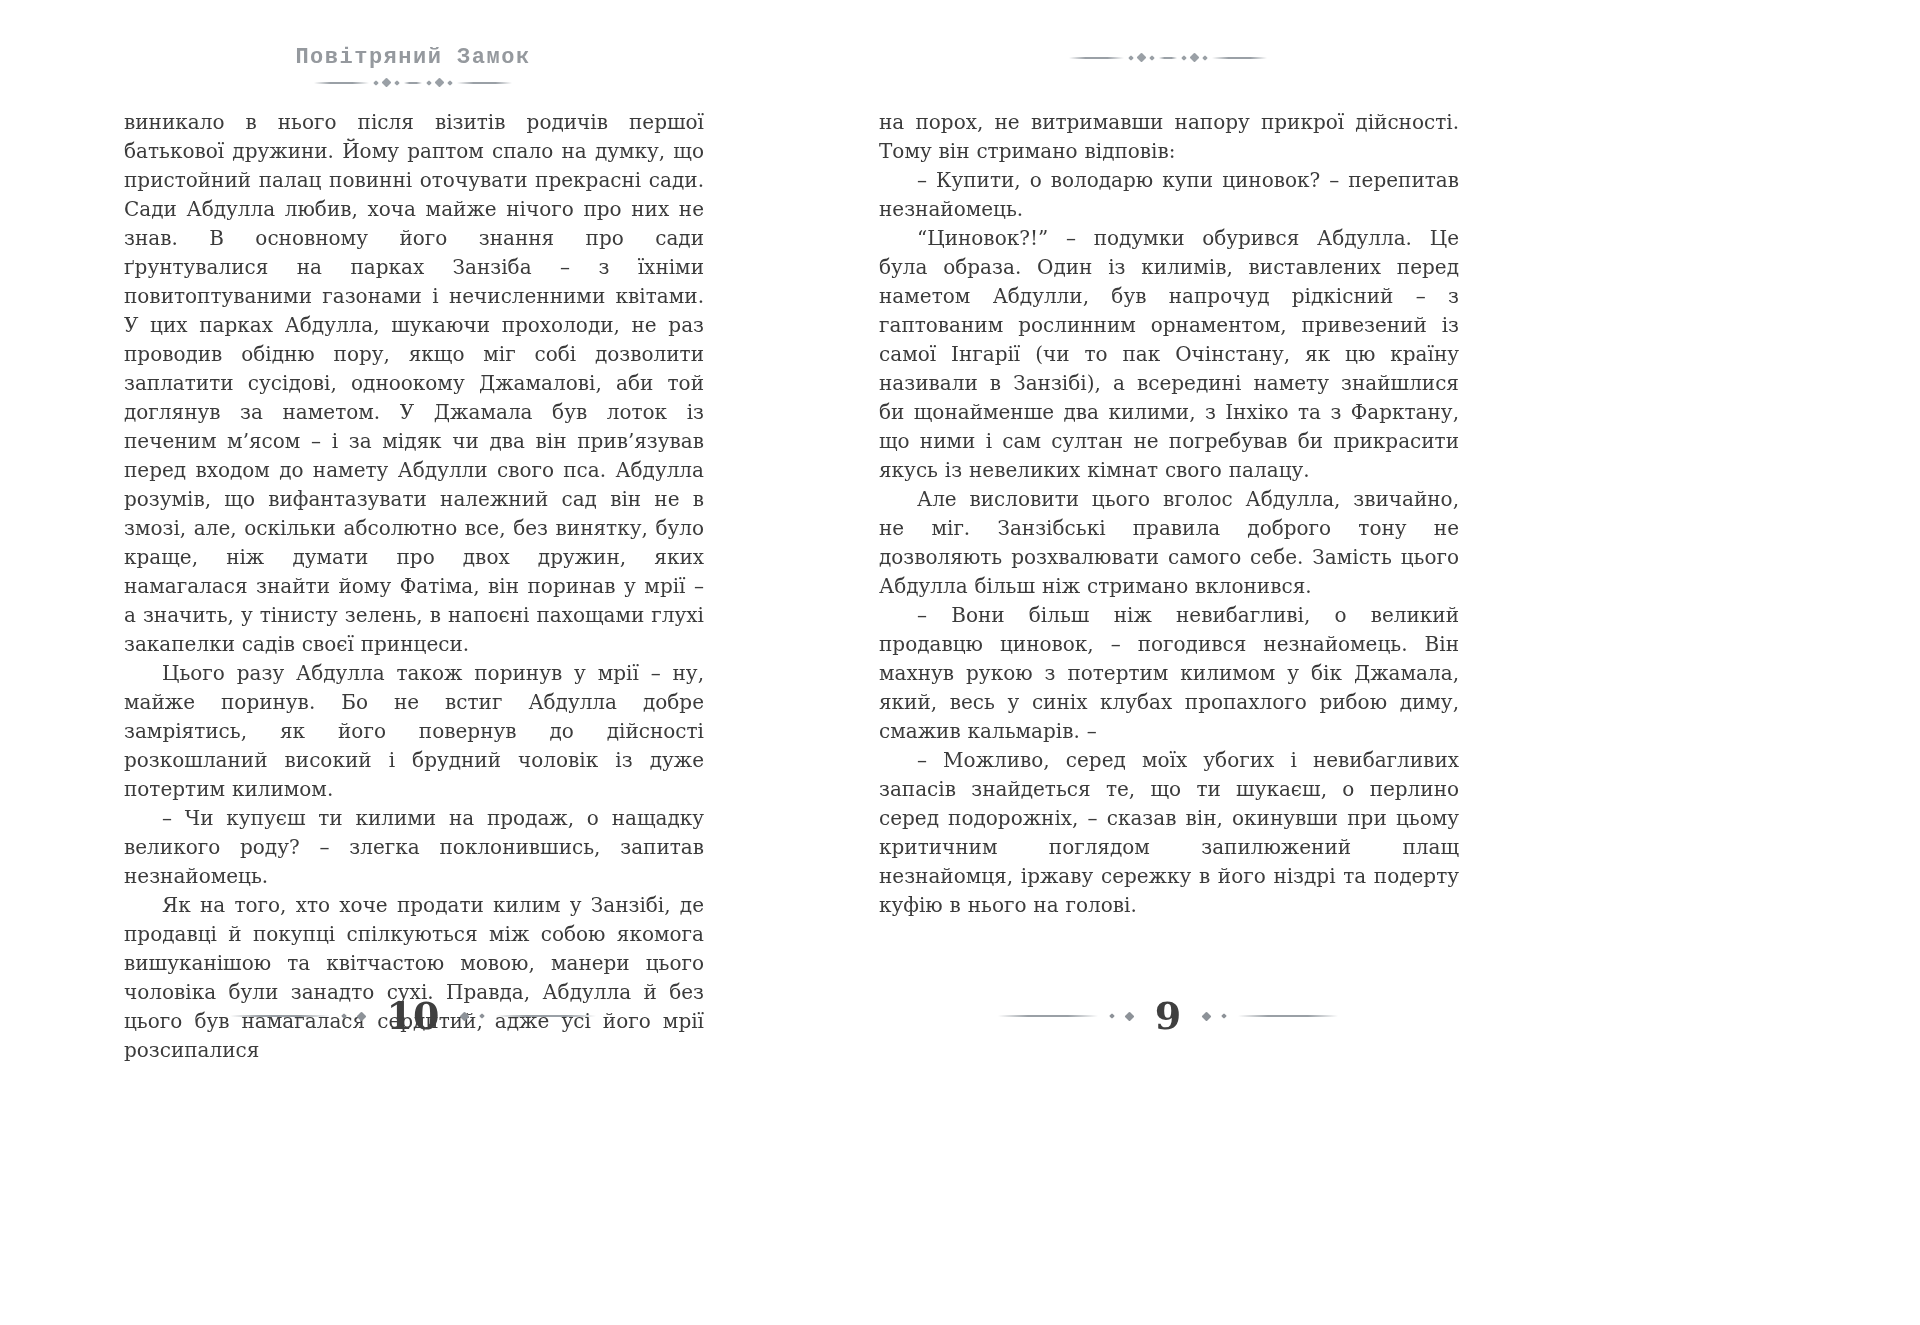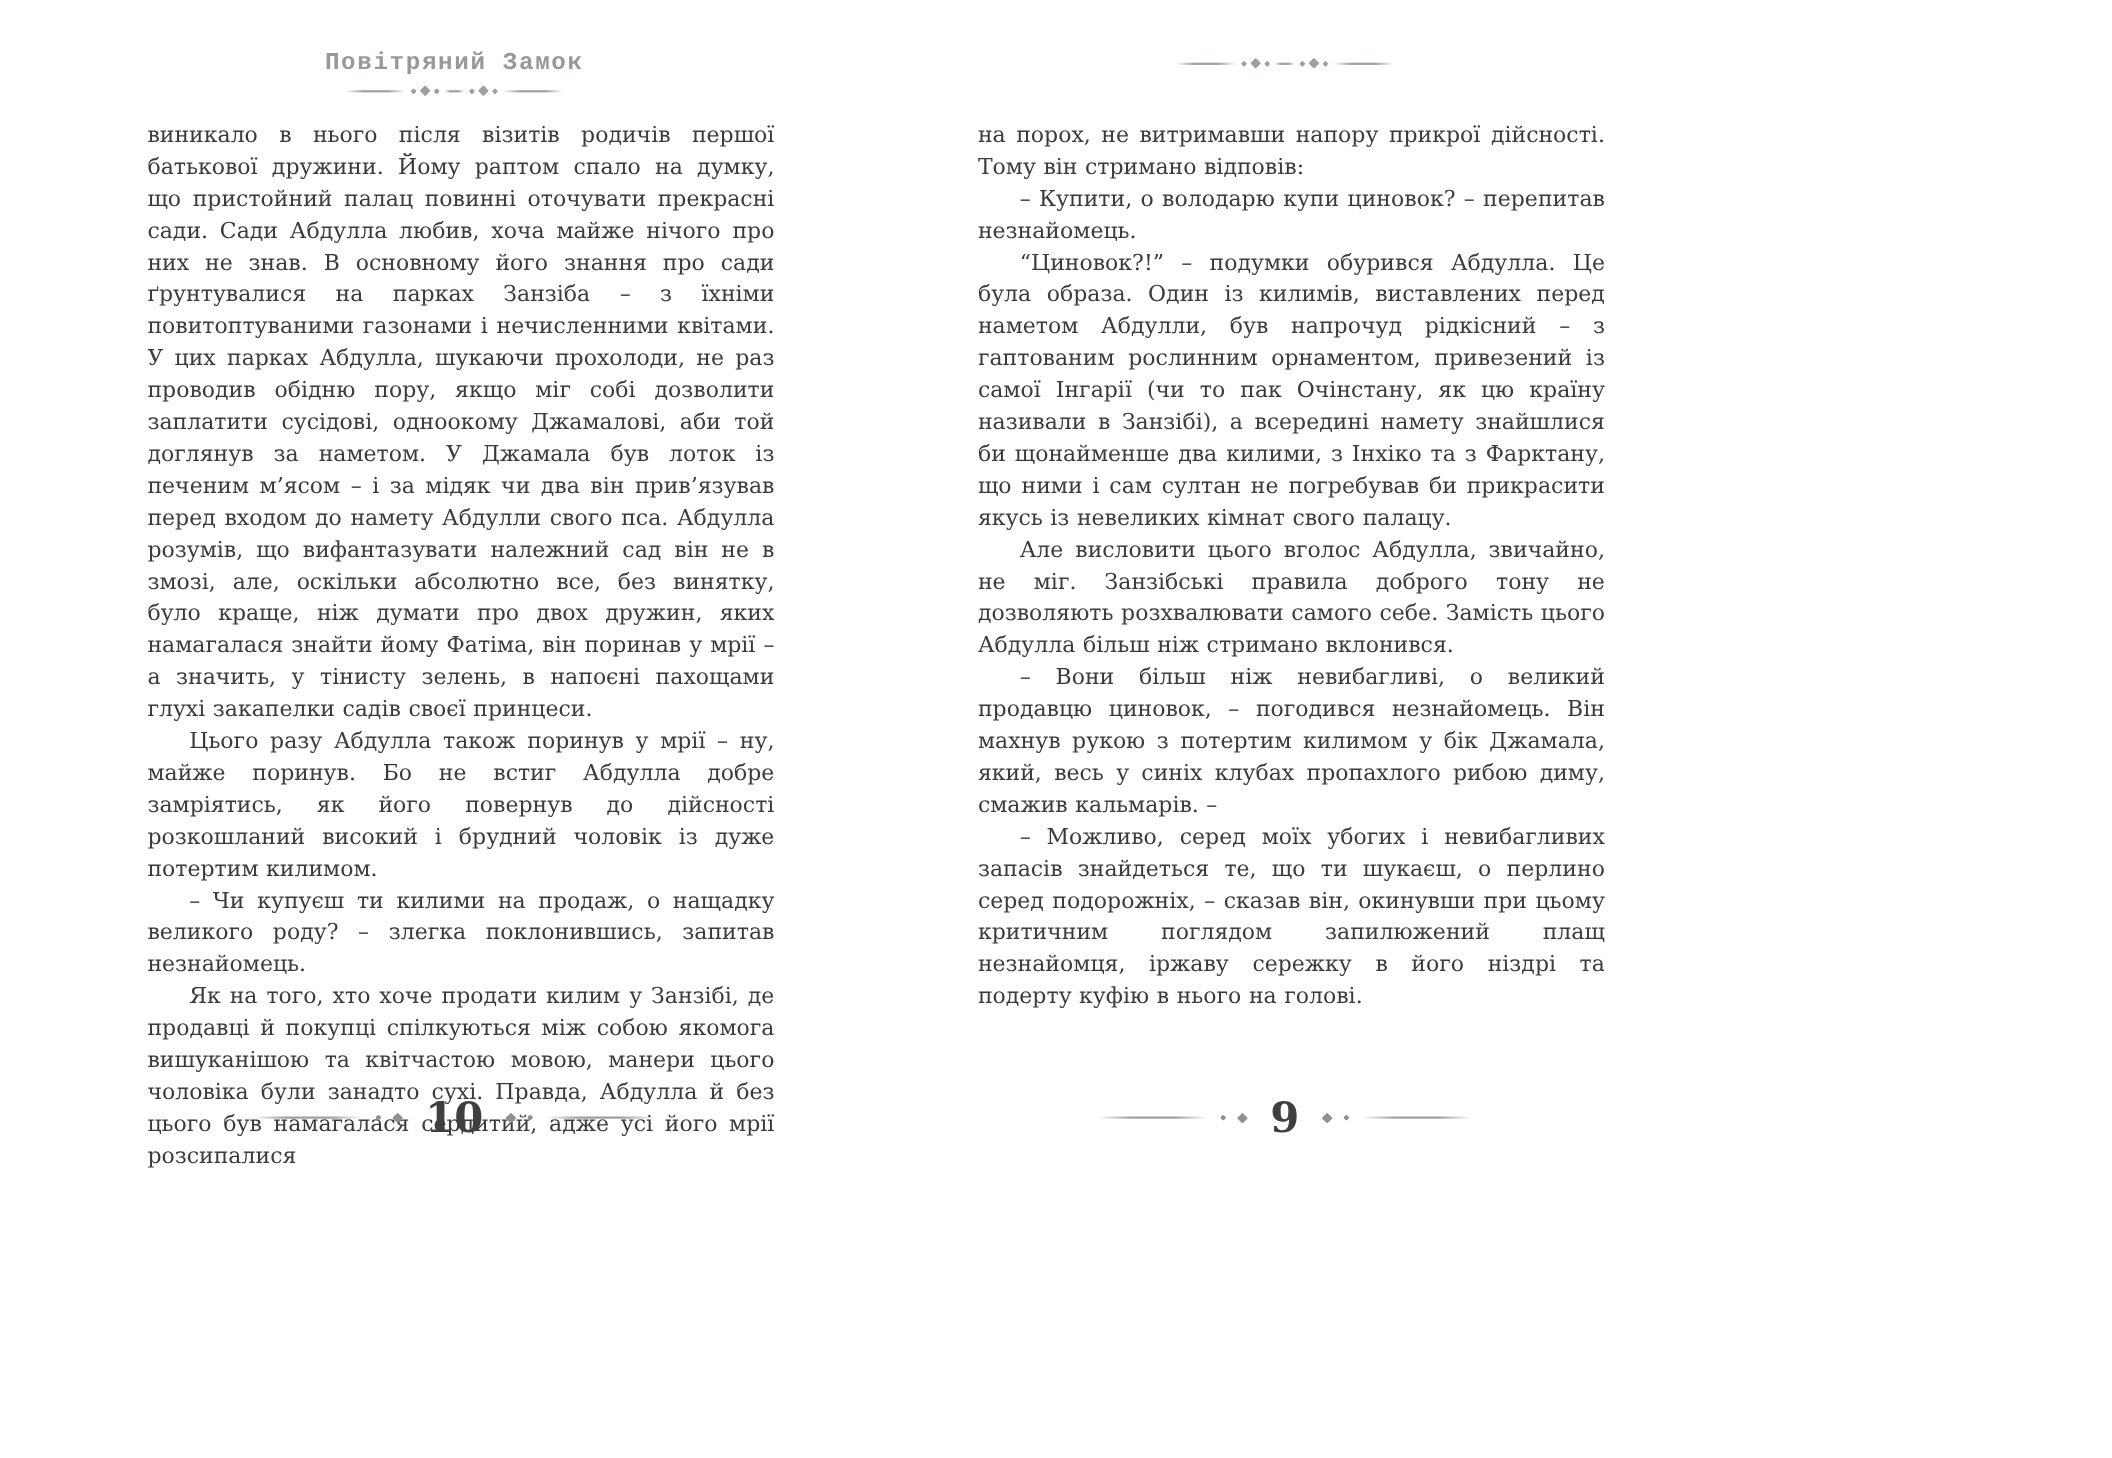--- a/index.html
+++ b/index.html
@@ -55,21 +55,21 @@
     background: #9aa0a6;
     transform: rotate(45deg);
     border-radius: 1px;
   }
   .dia.s { width: 4px; height: 4px; }
   .dia.m { width: 7px; height: 7px; }
 
   .page-body {
     position: absolute;
     top: 63px;
-    left: 12px;
+    left: 2px;
     right: 0;
   }
   .para {
     margin: 0;
     text-align: justify;
     font-size: 20px;
     line-height: 29px;
     color: #3b3b3b;
     word-spacing: 0.5px;
   }

